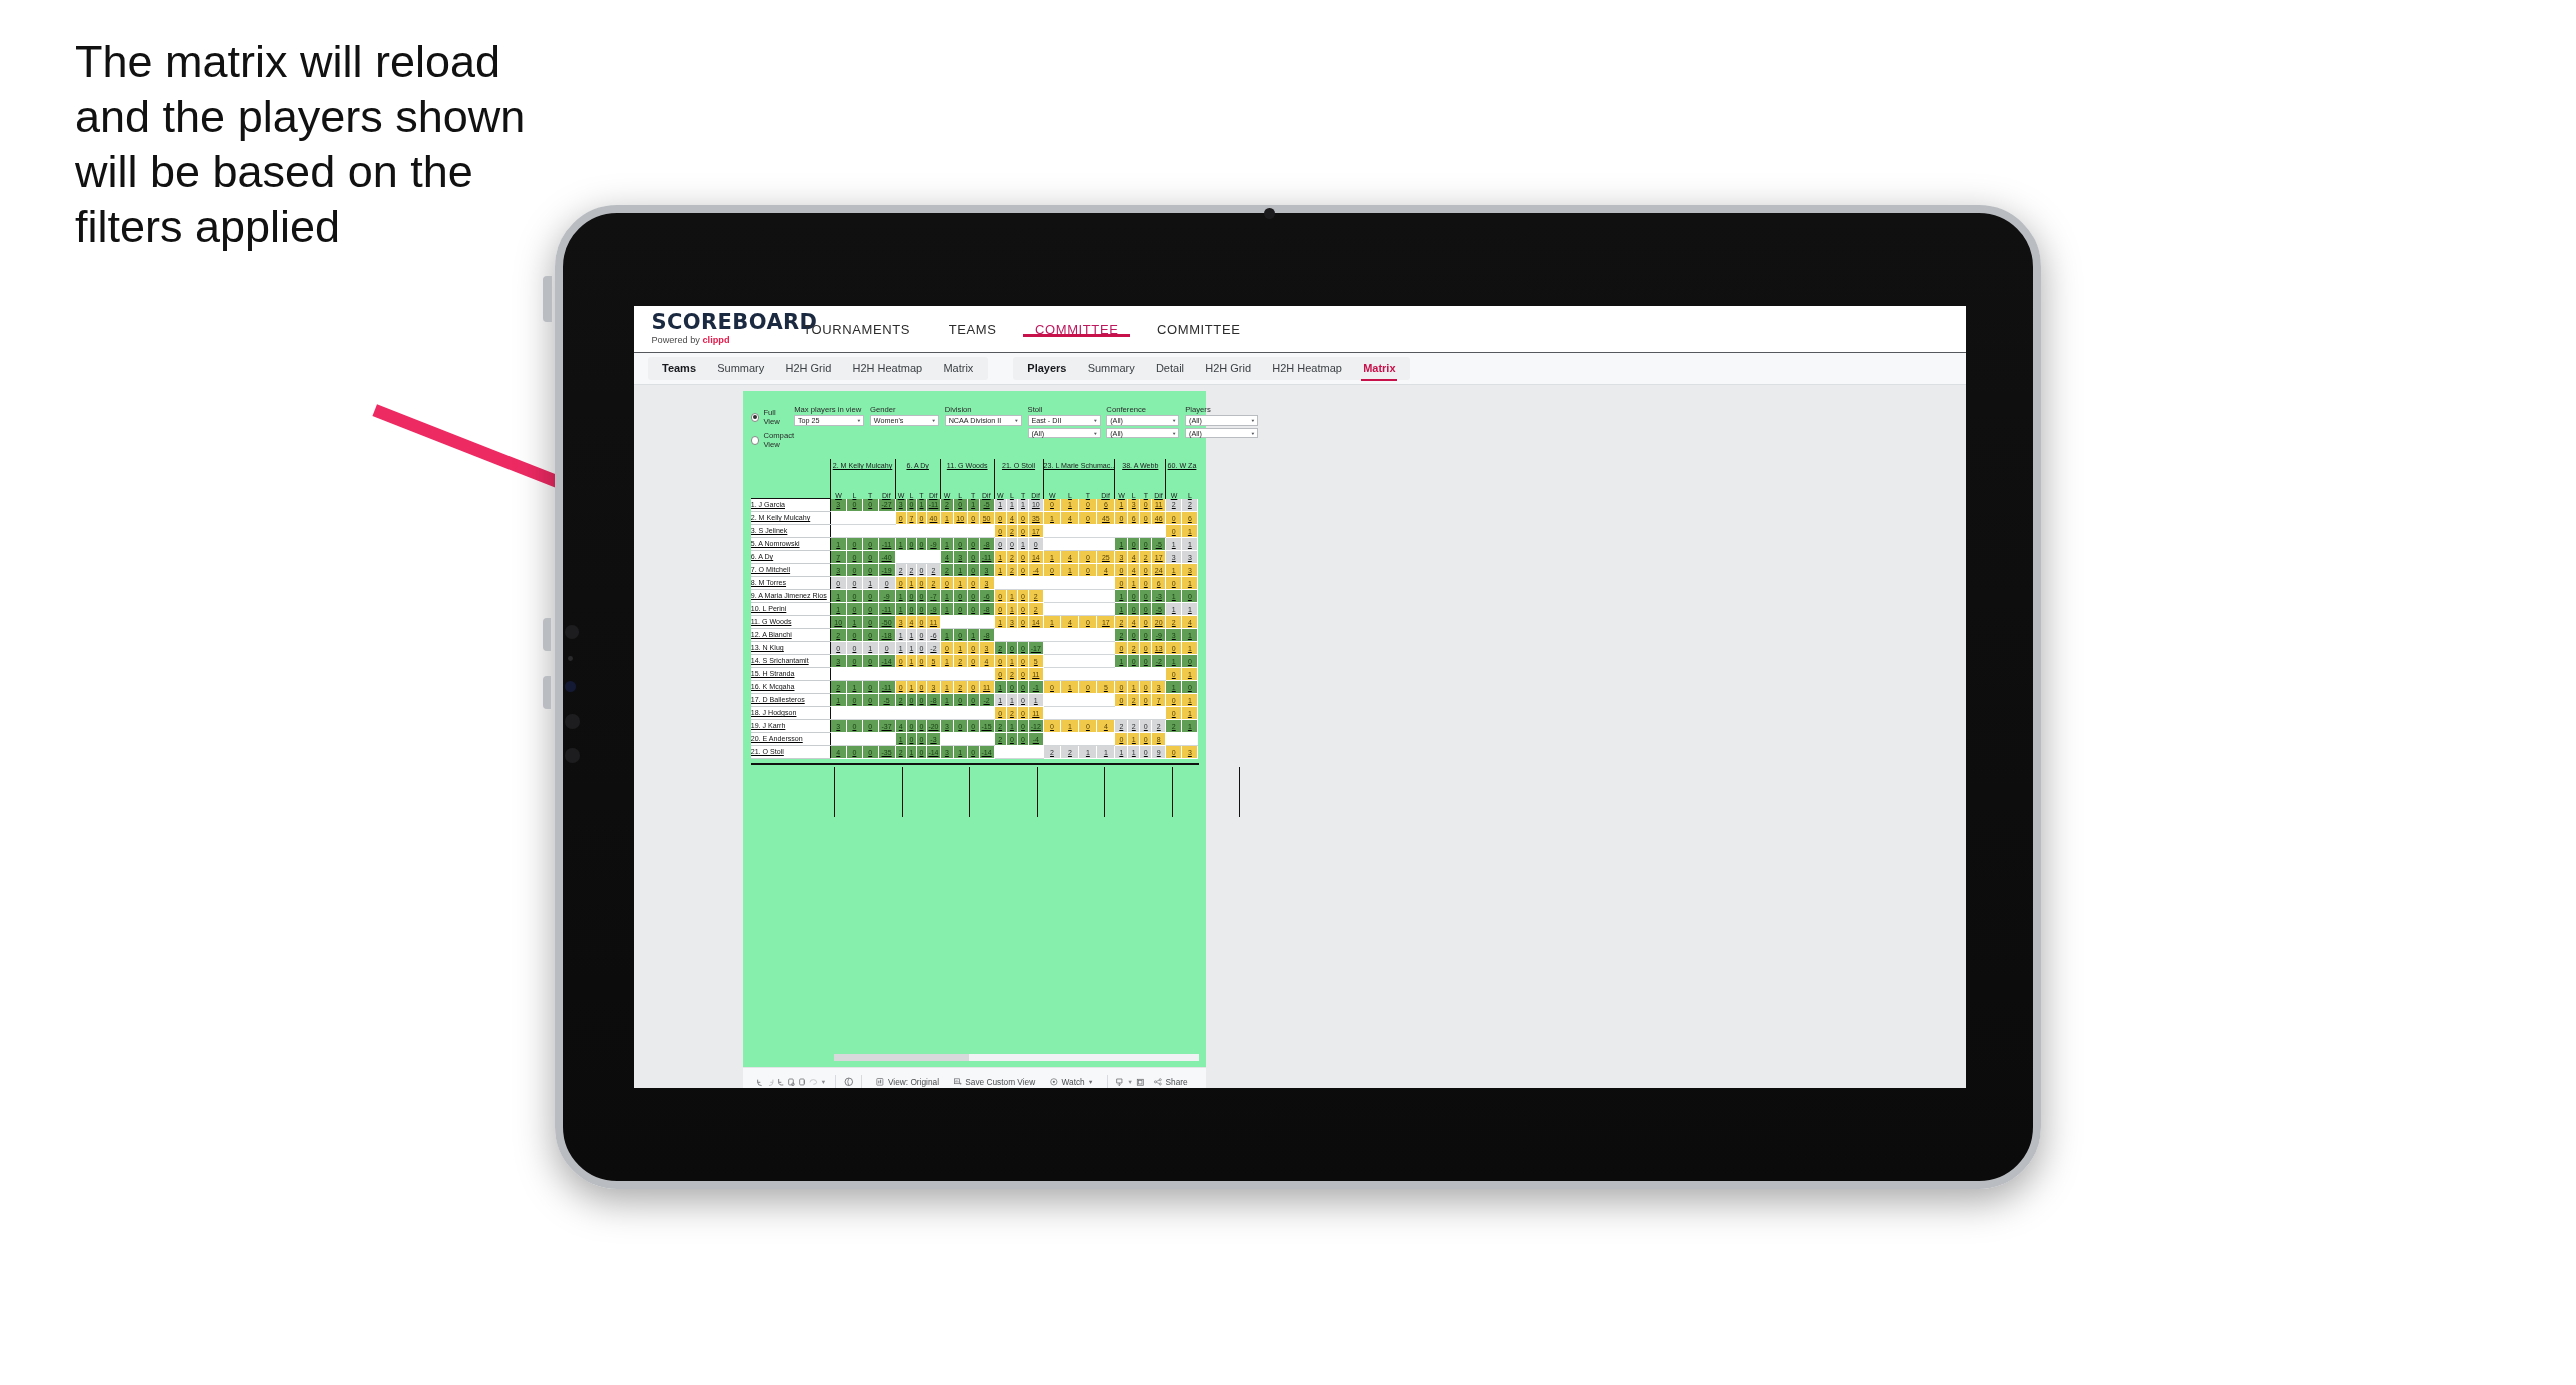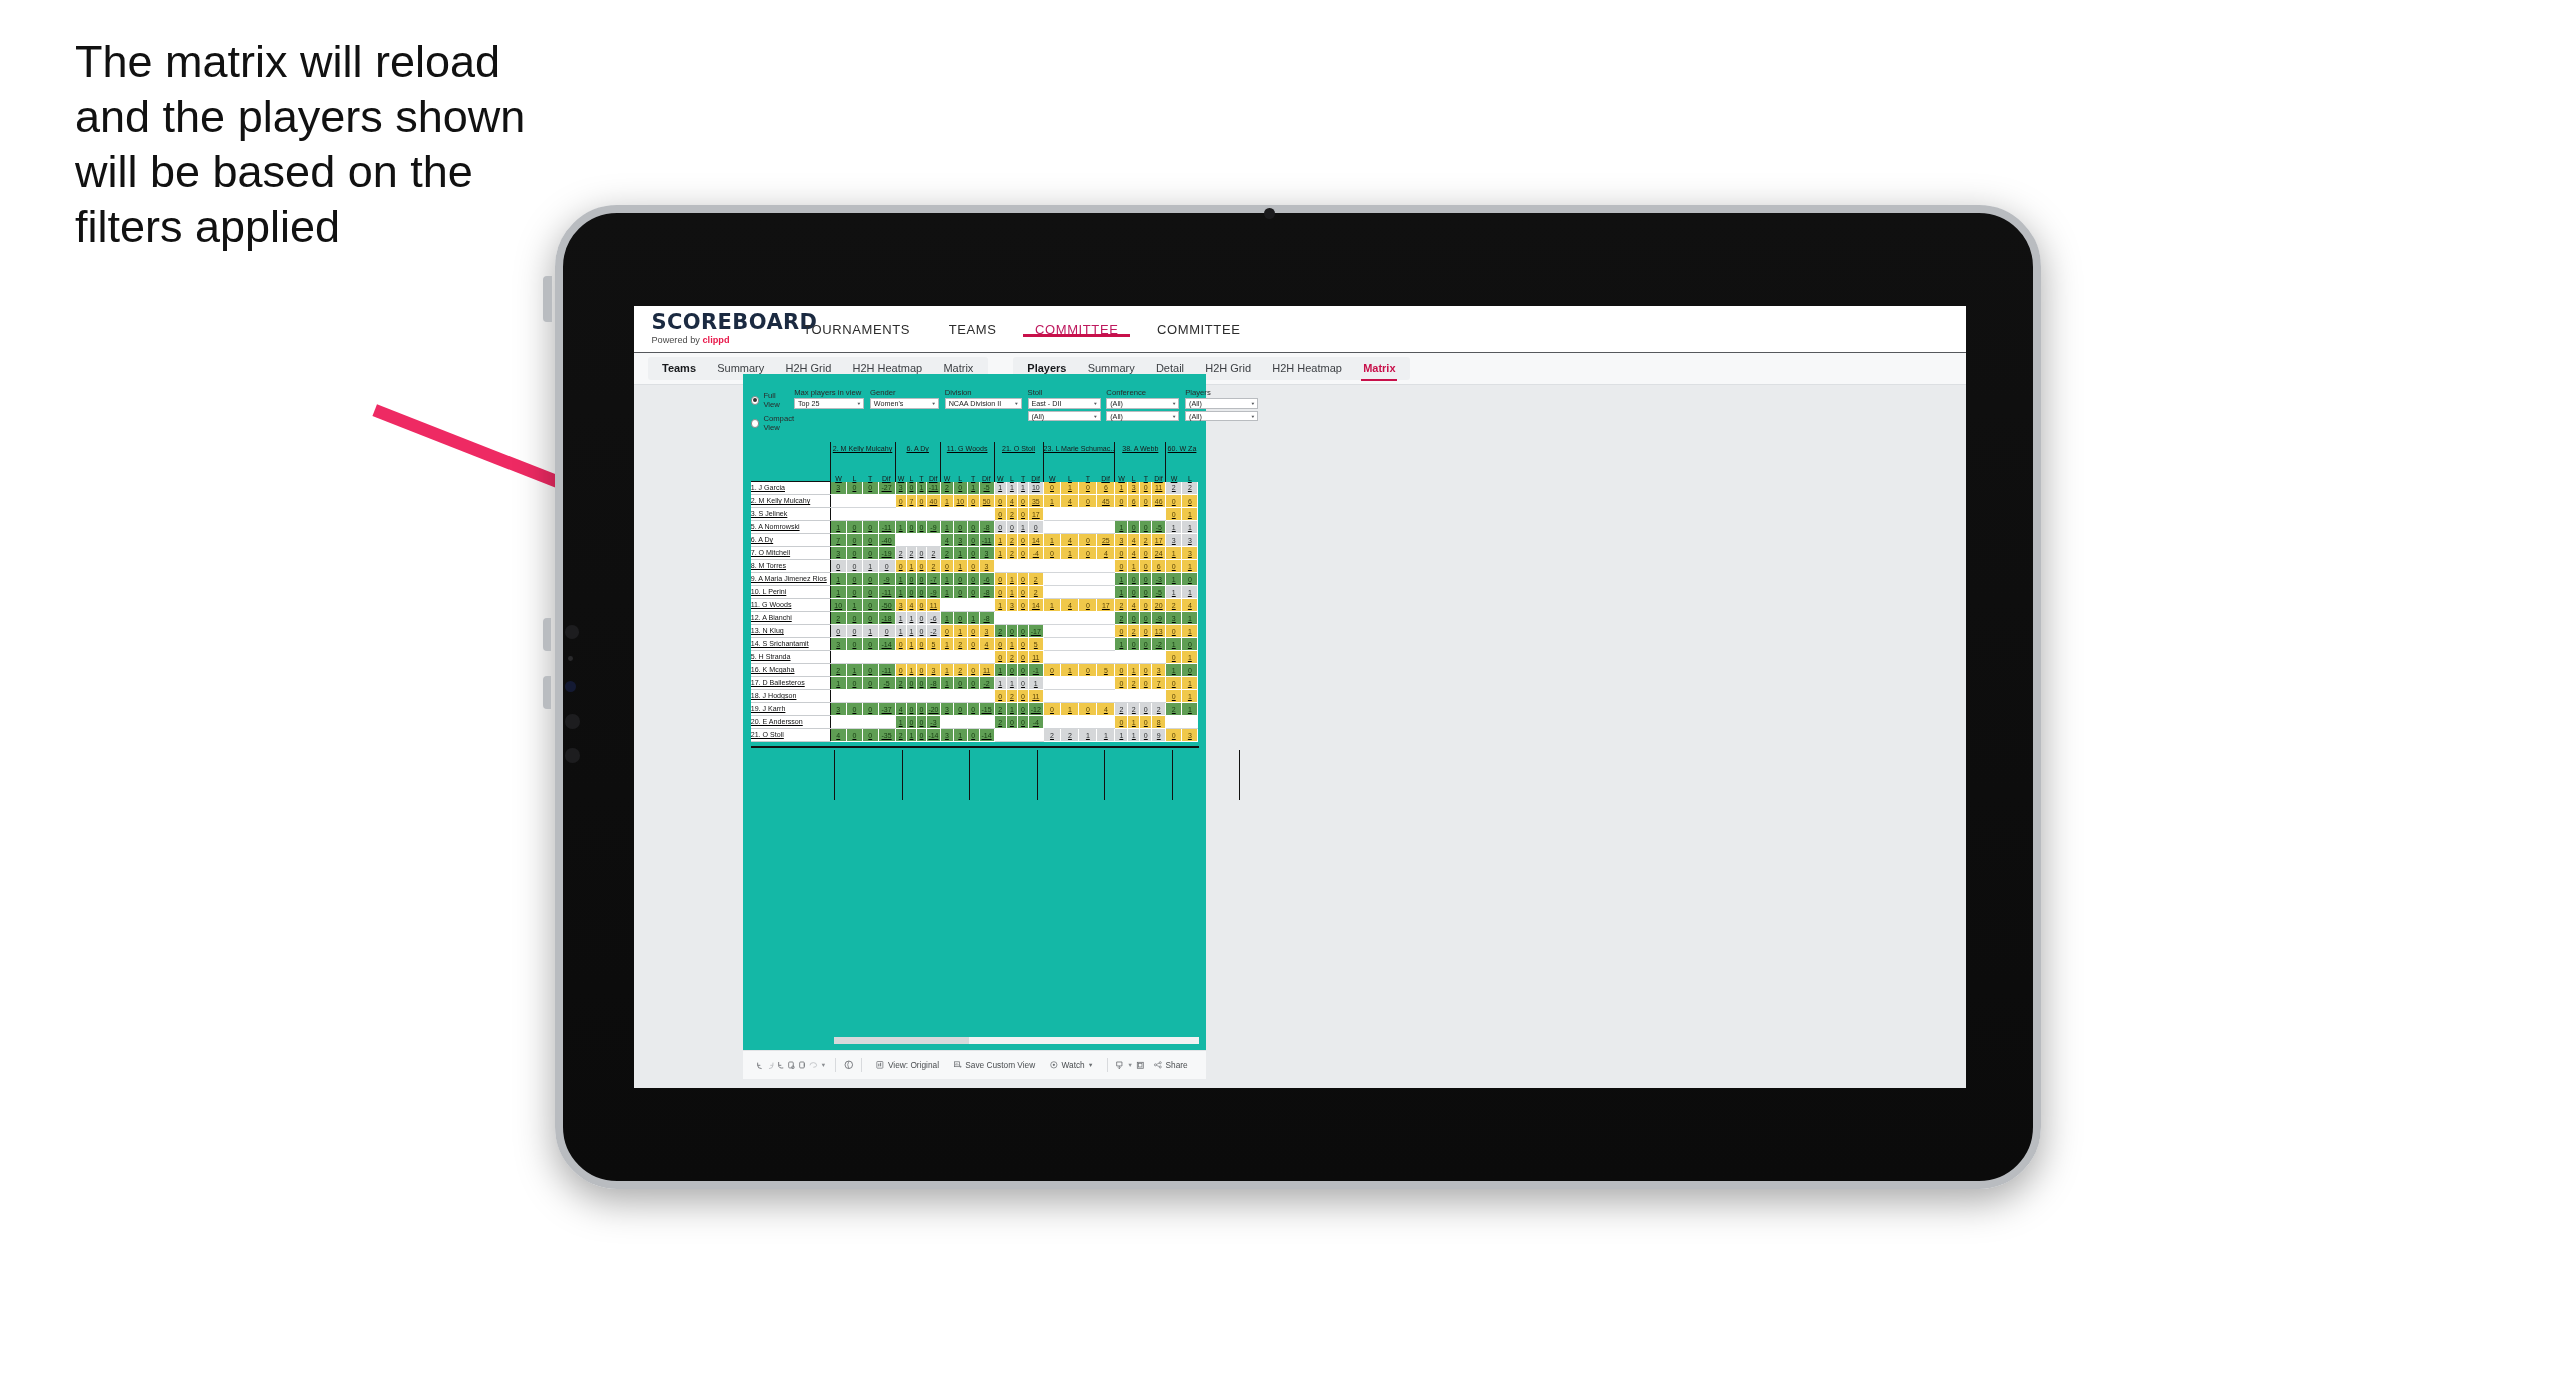--- a/index.html
+++ b/index.html
@@ -60,22 +60,22 @@
   #subnav{height:31px;background:#f7f8f9;display:flex;align-items:center;padding-left:13.5px;border-bottom:1px solid #dcdfe2;}
   .subgroup{display:flex;align-items:center;background:#eef0f2;border-radius:2.9px;height:23px;padding:0 3.9px;}
   .subgroup + .subgroup{margin-left:25px;}
   .subitem{font-size:11px;color:#3d4044;padding:0 10.6px;line-height:23px;cursor:pointer;white-space:nowrap;}
   .subitem.head{font-weight:700;color:#17191c;}
   .subitem.sel{color:#c8104a;font-weight:700;position:relative;}
   .subitem.sel:after{content:"";position:absolute;left:8.7px;right:8.7px;bottom:-1px;height:1.9px;background:#c8104a;}
 
   
   #viz{
-    position:absolute;left:109px;top:68px;width:463px;height:705px;
-    background:#14b8a6;box-sizing:border-box;
+    position:absolute;left:109px;top:85px;width:463px;height:705px;
+    background:#86efac;box-sizing:border-box;
   }
   #viz-right-pad{position:absolute;left:572px;top:85px;right:0;bottom:0;background:#e9ebed;}
 
   
   #filters{display:flex;padding:13.5px 9.7px 5.8px 7.7px;box-sizing:border-box;}
   #viewmode{width:60px;padding-top:3.9px;}
   .radio-row{display:flex;align-items:center;gap:3.9px;margin-bottom:4.8px;font-size:7.7px;color:#2a2a2a;cursor:pointer;}
   .radio{width:6.8px;height:6.8px;border:1px solid #888;border-radius:50%;position:relative;background:#fff;flex:none;}
   .radio.on:after{content:"";position:absolute;left:1.4px;top:1.4px;width:3.9px;height:3.9px;border-radius:50%;background:#333;}
   .fgroup{margin-right:5.8px;}
@@ -689,21 +689,21 @@
               <td class="cell e"></td>
               <td class="cell e"></td>
               <td class="cell g grp">1</td>
               <td class="cell g">0</td>
               <td class="cell g">0</td>
               <td class="cell g">-2</td>
               <td class="cell g grp">1</td>
               <td class="cell g">0</td>
             </tr>
             <tr>
-              <td class="rowlabel">5. H Stranda</td>
+              <td class="rowlabel">15. H Stranda</td>
               <td class="cell e grp"></td>
               <td class="cell e"></td>
               <td class="cell e"></td>
               <td class="cell e"></td>
               <td class="cell e grp"></td>
               <td class="cell e"></td>
               <td class="cell e"></td>
               <td class="cell e"></td>
               <td class="cell e grp"></td>
               <td class="cell e"></td>

